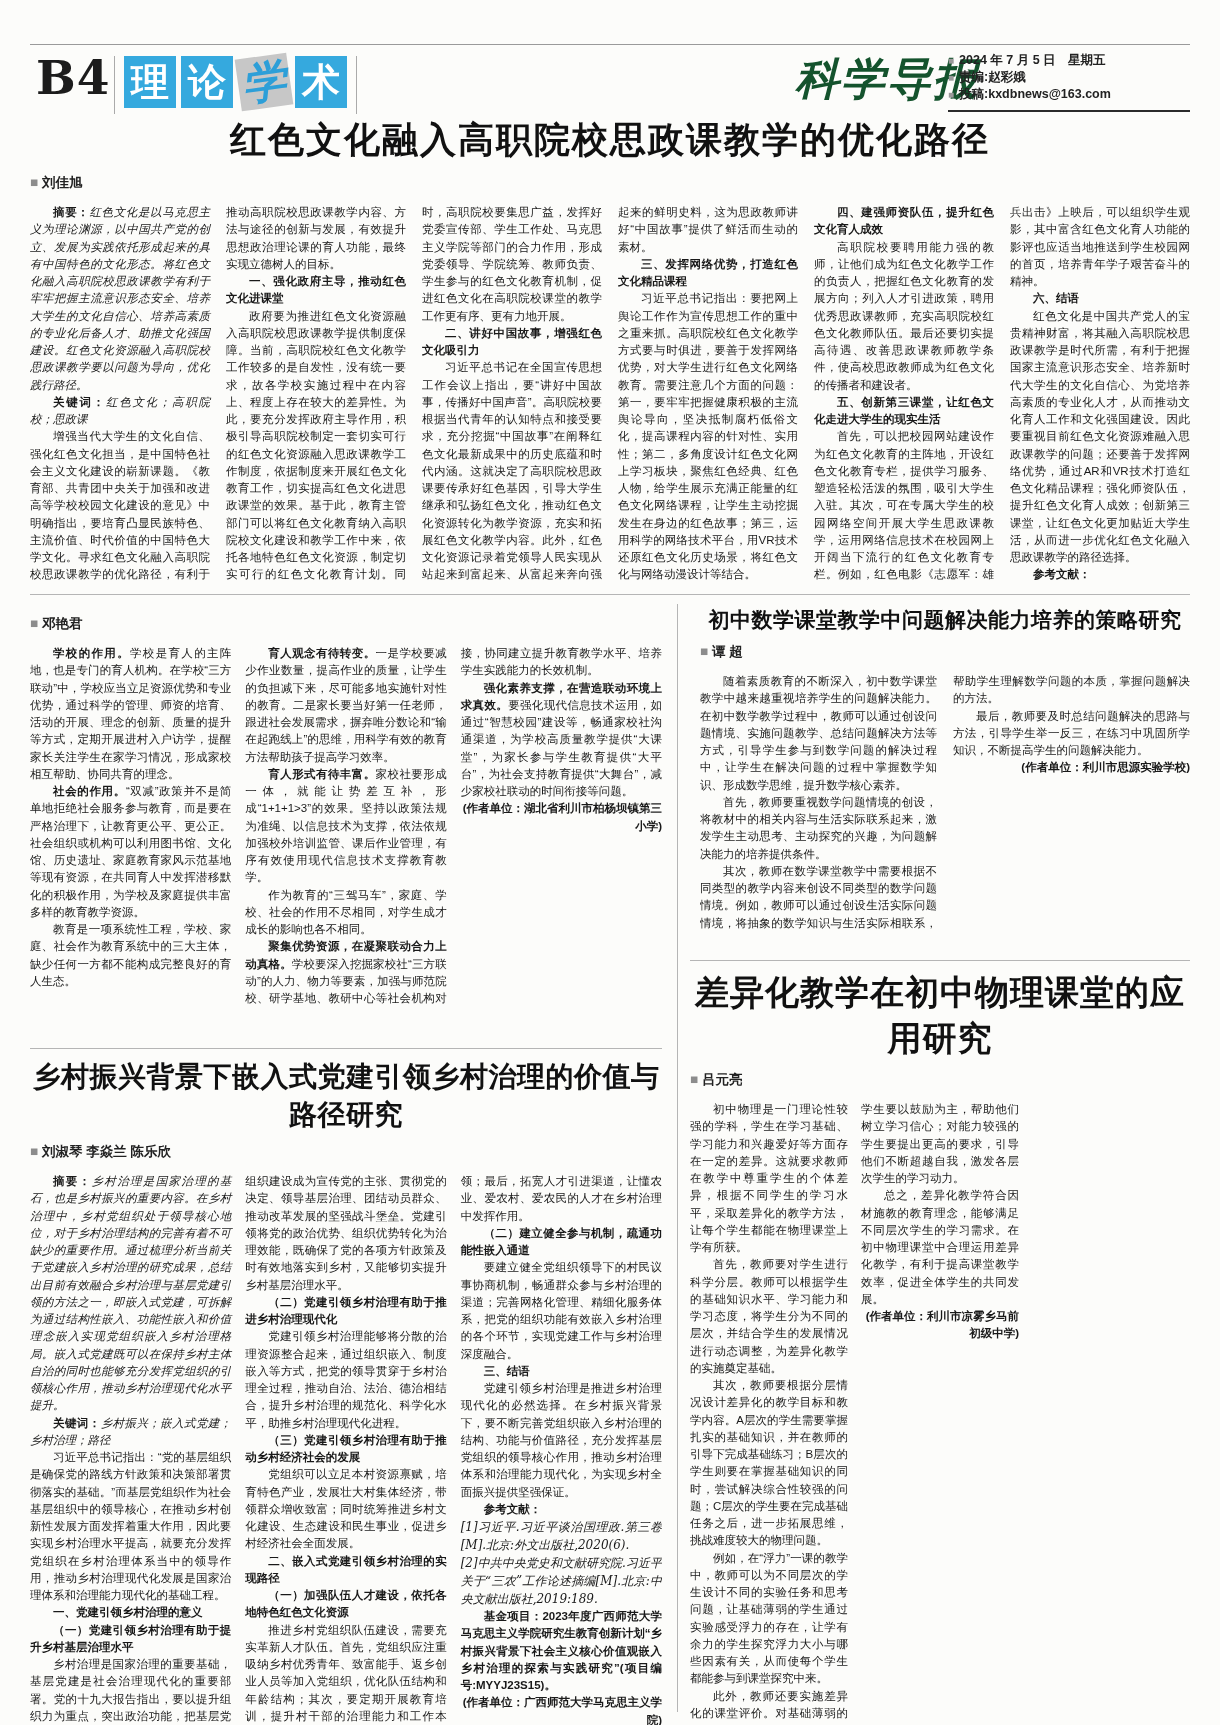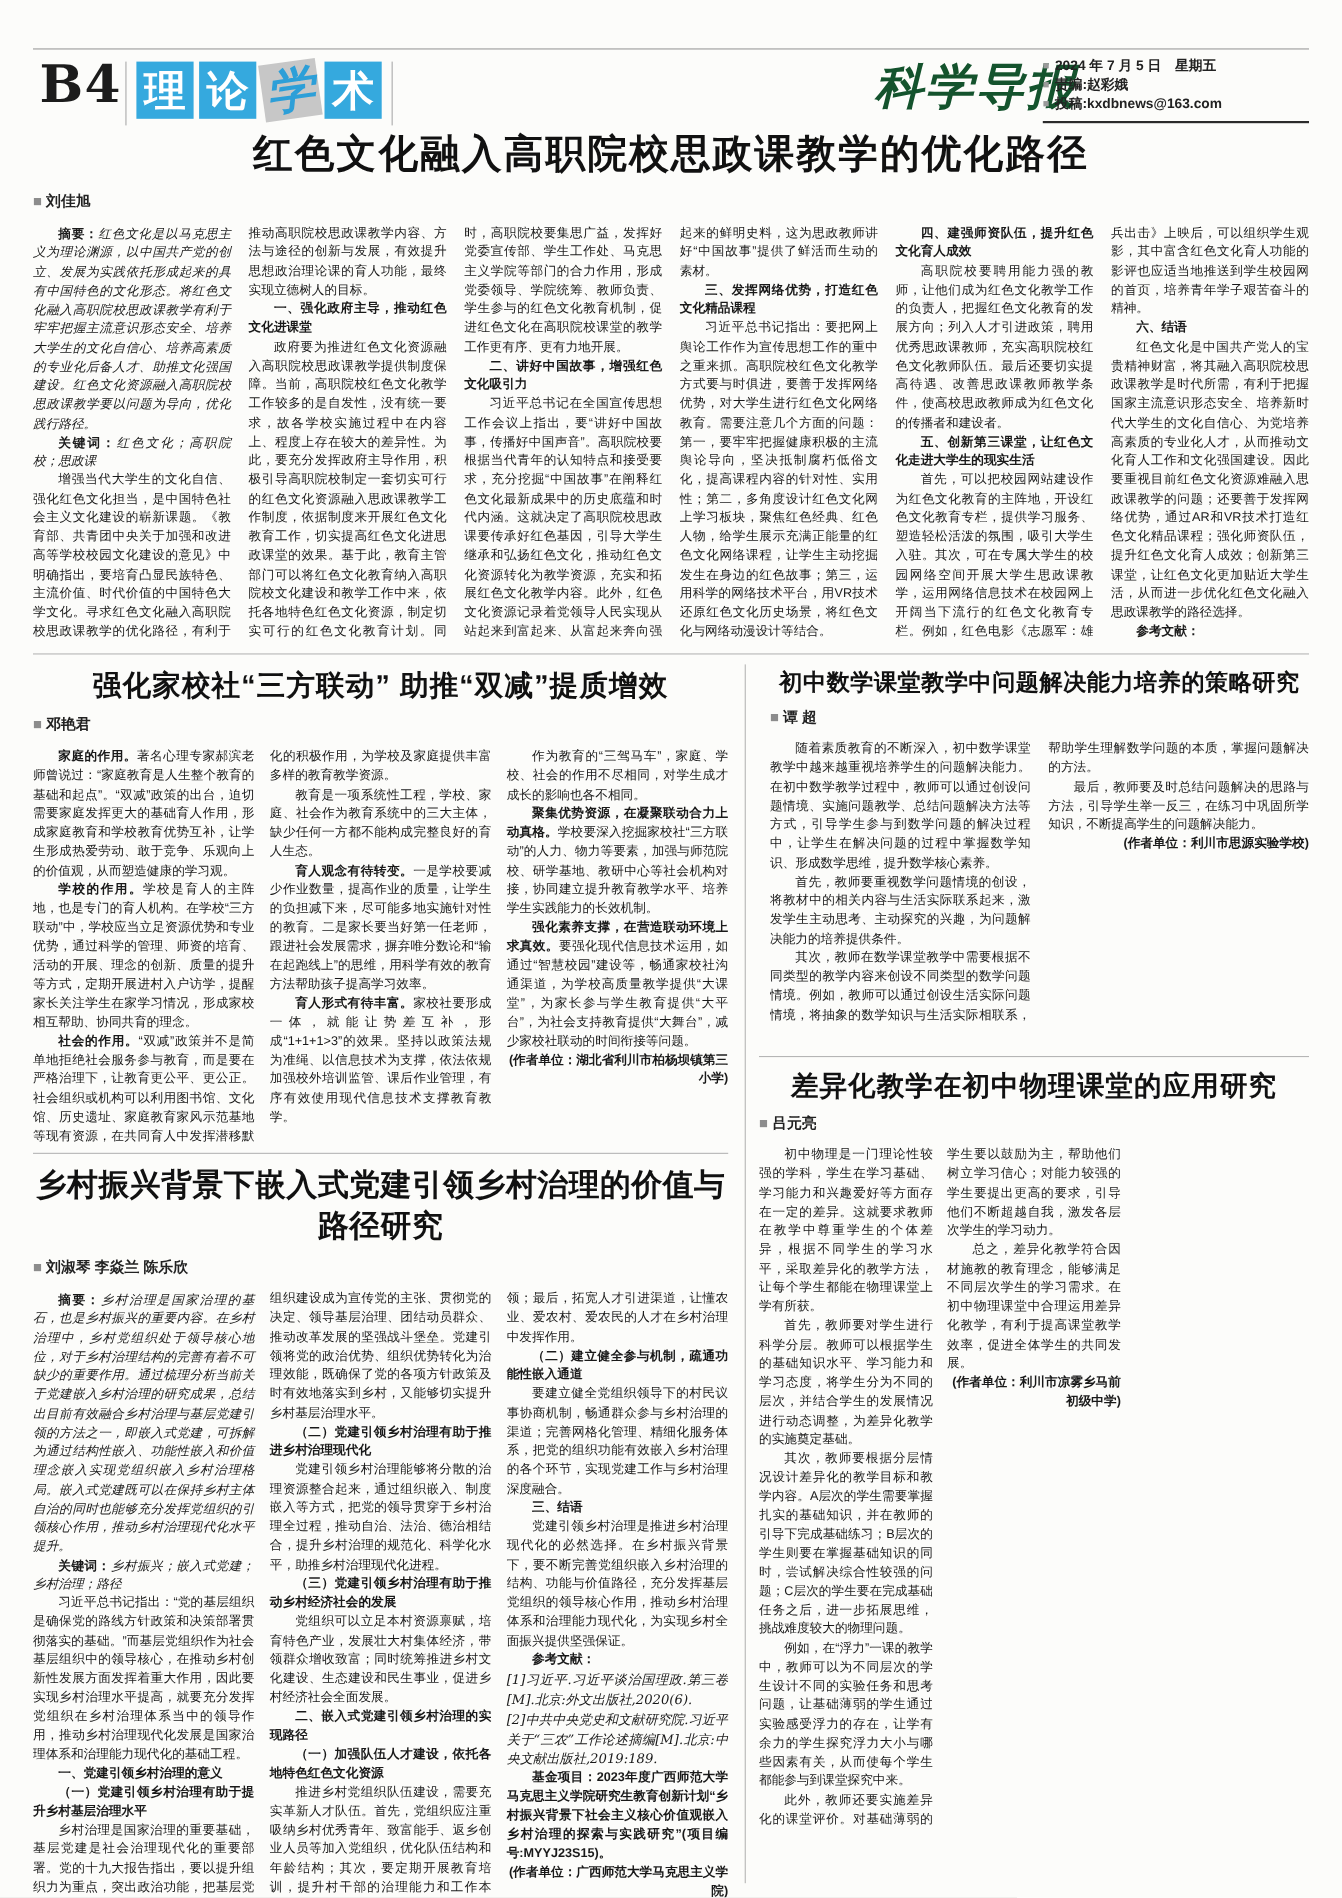--- a/index.html
+++ b/index.html
@@ -45,21 +45,21 @@
   .a2{left:30px;top:606px;width:632px;}
   .a2 h1{font-size:26px;letter-spacing:1px;}
   .a2 .body{column-count:3;column-gap:14px;height:366px;}
   .a3{left:700px;top:606px;width:490px;}
   .a3 h1{font-size:21px;letter-spacing:0.5px;}
   .a3 .body{column-count:2;column-gap:16px;height:262px;}
   .a4{left:30px;top:1058px;width:632px;}
   .a4 h1{font-size:28px;letter-spacing:0.5px;}
   .a4 .body{column-count:3;column-gap:14px;height:566px;}
   .a5{left:690px;top:970px;width:500px;}
-  .a5 h1{font-size:25px;letter-spacing:1px;}
+  .a5 h1{font-size:34px;letter-spacing:1px;}
   .a5 .body{column-count:3;column-gap:13px;height:634px;}
   
   .b-abstract,.b-kw,.b-ref{font-family:"DejaVu Serif",serif;font-style:italic;}
   .b-abstract,.b-kw,.b-p,.b-lead,.b-h,.b-sub,.b-refh,.b-fund{text-indent:2em;}
   .b-h,.b-sub,.b-refh{font-weight:bold;}
   .b-ref{font-size:12px;}
   .b-fund{font-weight:bold;}
   .b-unit{text-align:right;font-weight:bold;}
   .b-lead b,.b-abstract b,.b-kw b{font-style:normal;}
 </style>
@@ -115,24 +115,22 @@
         <p class="b-p">高职院校要聘用能力强的教师，让他们成为红色文化教学工作的负责人，把握红色文化教育的发展方向；列入人才引进政策，聘用优秀思政课教师，充实高职院校红色文化教师队伍。最后还要切实提高待遇、改善思政课教师教学条件，使高校思政教师成为红色文化的传播者和建设者。</p>
         <p class="b-h">五、创新第三课堂，让红色文化走进大学生的现实生活</p>
         <p class="b-p">首先，可以把校园网站建设作为红色文化教育的主阵地，开设红色文化教育专栏，提供学习服务、塑造轻松活泼的氛围，吸引大学生入驻。其次，可在专属大学生的校园网络空间开展大学生思政课教学，运用网络信息技术在校园网上开阔当下流行的红色文化教育专栏。例如，红色电影《志愿军：雄兵出击》上映后，可以组织学生观影，其中富含红色文化育人功能的影评也应适当地推送到学生校园网的首页，培养青年学子艰苦奋斗的精神。</p>
         <p class="b-h">六、结语</p>
         <p class="b-p">红色文化是中国共产党人的宝贵精神财富，将其融入高职院校思政课教学是时代所需，有利于把握国家主流意识形态安全、培养新时代大学生的文化自信心、为党培养高素质的专业化人才，从而推动文化育人工作和文化强国建设。因此要重视目前红色文化资源难融入思政课教学的问题；还要善于发挥网络优势，通过AR和VR技术打造红色文化精品课程；强化师资队伍，提升红色文化育人成效；创新第三课堂，让红色文化更加贴近大学生活，从而进一步优化红色文化融入思政课教学的路径选择。</p>
         <p class="b-refh">参考文献：</p>
       </div>
   </section>
 
   <section class="article a2">
-    <h1>强化家校社“三方联动” 助推“双减”提质增效</h1>
     <div class="byline">■ 邓艳君</div>
     <div class="body">
-        <p class="b-lead"><b>家庭的作用。</b>著名心理专家郝滨老师曾说过：“家庭教育是人生整个教育的基础和起点”。“双减”政策的出台，迫切需要家庭发挥更大的基础育人作用，形成家庭教育和学校教育优势互补，让学生形成热爱劳动、敢于竞争、乐观向上的价值观，从而塑造健康的学习观。</p>
         <p class="b-lead"><b>学校的作用。</b>学校是育人的主阵地，也是专门的育人机构。在学校“三方联动”中，学校应当立足资源优势和专业优势，通过科学的管理、师资的培育、活动的开展、理念的创新、质量的提升等方式，定期开展进村入户访学，提醒家长关注学生在家学习情况，形成家校相互帮助、协同共育的理念。</p>
         <p class="b-lead"><b>社会的作用。</b>“双减”政策并不是简单地拒绝社会服务参与教育，而是要在严格治理下，让教育更公平、更公正。社会组织或机构可以利用图书馆、文化馆、历史遗址、家庭教育家风示范基地等现有资源，在共同育人中发挥潜移默化的积极作用，为学校及家庭提供丰富多样的教育教学资源。</p>
         <p class="b-p">教育是一项系统性工程，学校、家庭、社会作为教育系统中的三大主体，缺少任何一方都不能构成完整良好的育人生态。</p>
         <p class="b-lead"><b>育人观念有待转变。</b>一是学校要减少作业数量，提高作业的质量，让学生的负担减下来，尽可能多地实施针对性的教育。二是家长要当好第一任老师，跟进社会发展需求，摒弃唯分数论和“输在起跑线上”的思维，用科学有效的教育方法帮助孩子提高学习效率。</p>
         <p class="b-lead"><b>育人形式有待丰富。</b>家校社要形成一体，就能让势差互补，形成“1+1+1&gt;3”的效果。坚持以政策法规为准绳、以信息技术为支撑，依法依规加强校外培训监管、课后作业管理，有序有效使用现代信息技术支撑教育教学。</p>
         <p class="b-p">作为教育的“三驾马车”，家庭、学校、社会的作用不尽相同，对学生成才成长的影响也各不相同。</p>
         <p class="b-lead"><b>聚集优势资源，在凝聚联动合力上动真格。</b>学校要深入挖掘家校社“三方联动”的人力、物力等要素，加强与师范院校、研学基地、教研中心等社会机构对接，协同建立提升教育教学水平、培养学生实践能力的长效机制。</p>
         <p class="b-lead"><b>强化素养支撑，在营造联动环境上求真效。</b>要强化现代信息技术运用，如通过“智慧校园”建设等，畅通家校社沟通渠道，为学校高质量教学提供“大课堂”，为家长参与学生教育提供“大平台”，为社会支持教育提供“大舞台”，减少家校社联动的时间衔接等问题。</p>
         <p class="b-unit">(作者单位：湖北省利川市柏杨坝镇第三小学)</p>
       </div>

